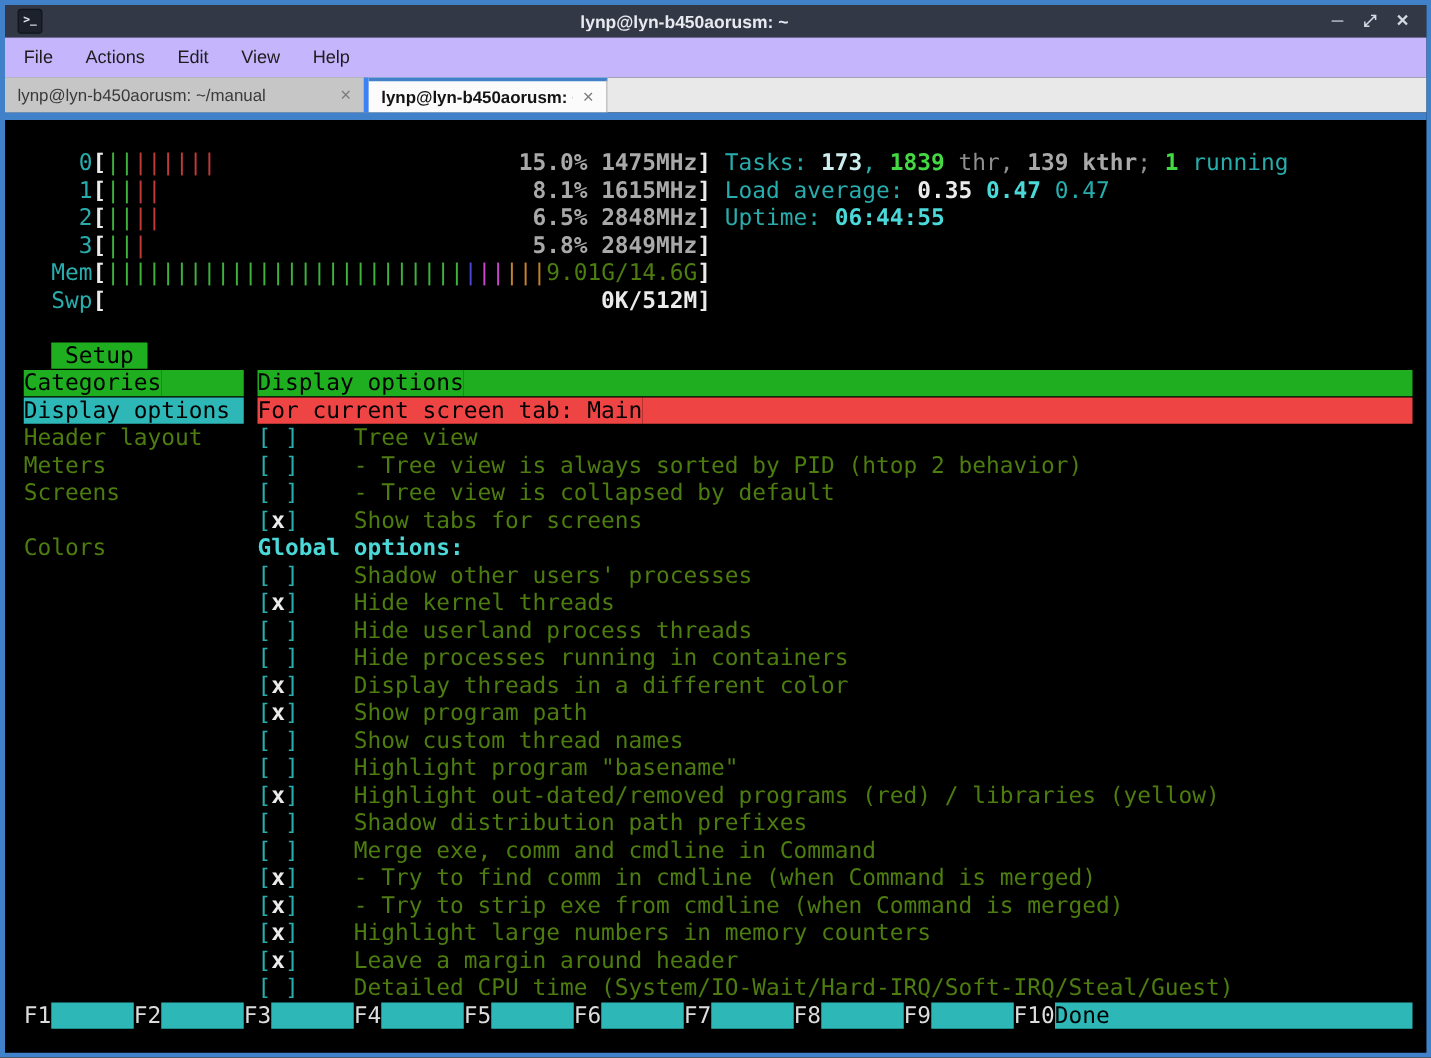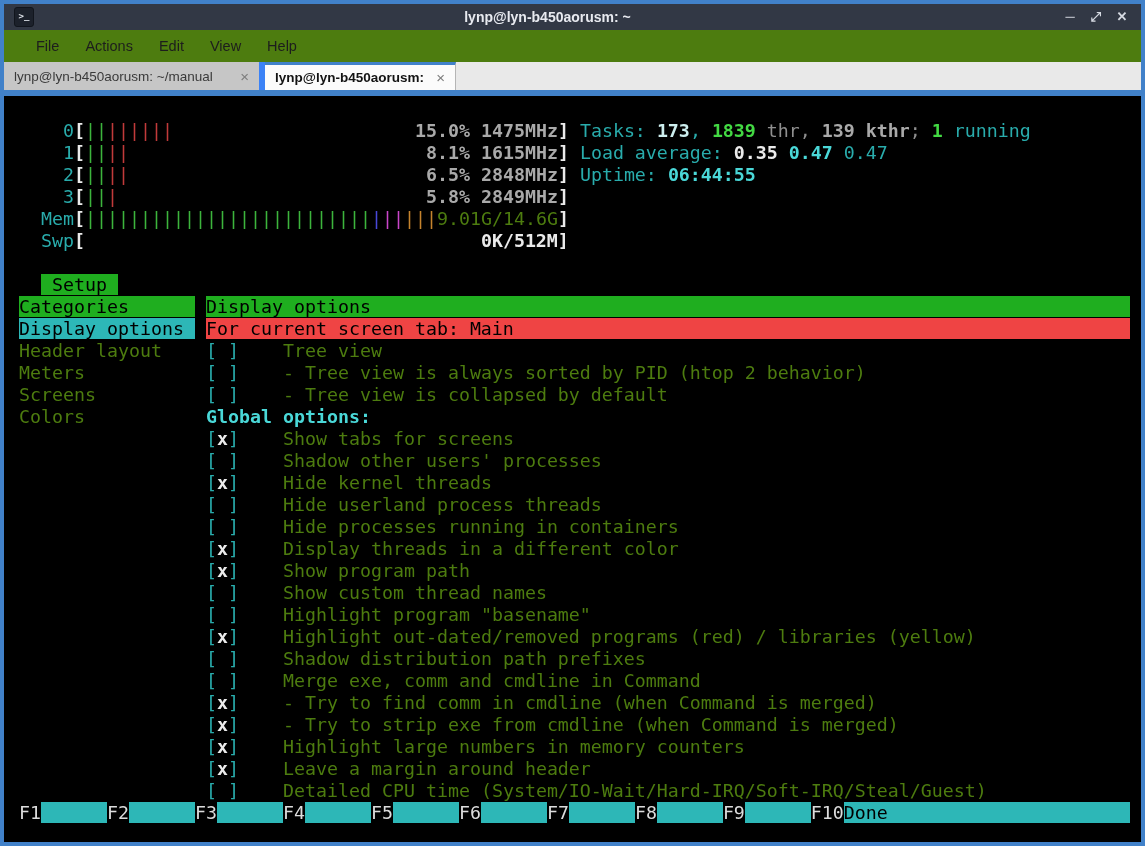--- a/index.html
+++ b/index.html
@@ -10,28 +10,28 @@
   .titlebar{height:26px;background:#323845;display:flex;align-items:center;flex:0 0 auto;}
   .ticon{width:18px;height:18px;margin-left:10px;background:#1c212b;border:1px solid #11151d;
          border-radius:3px;color:#dfe3ea;font:bold 9px/16px "DejaVu Sans Mono",monospace;
          text-align:center;flex:0 0 auto;}
   .title{flex:1;text-align:center;color:#e8eaf0;font-size:14px;font-weight:bold;
          white-space:nowrap;overflow:hidden;}
   .controls{display:flex;align-items:center;gap:8px;padding-right:10px;flex:0 0 auto;}
   .ctrl{width:18px;height:18px;line-height:18px;text-align:center;color:#d6dae2;
         font-size:13px;font-weight:bold;cursor:default;}
   
-  .menubar{height:32px;background:#4d7c0f;display:flex;align-items:center;
-           padding-left:19px;flex:0 0 auto;}
+  .menubar{height:32px;background:#c4b5fd;display:flex;align-items:center;
+           padding-left:2px;flex:0 0 auto;}
   .menu-item{padding:0 13px;font-size:14.5px;color:#1d1d1d;line-height:32px;}
   
   .tabbar{height:28px;background:#e9e9e9;display:flex;align-items:stretch;flex:0 0 auto;}
   .tab{display:flex;align-items:center;box-sizing:border-box;padding:0 10px;
-       font-size:13.5px;color:#3a3a3a;background:#c6c6c6;border-right:6px solid #3b82f6;
-       width:261px;}
+       font-size:13.5px;color:#3a3a3a;background:#c6c6c6;border-right:4px solid #3b82f6;
+       width:291px;}
   .tab .tab-label{white-space:nowrap;overflow:hidden;}
   .tab.active{background:#fbfbfb;border-top:3px solid #4181c9;border-right:1px solid #b5b5b5;
        font-weight:bold;color:#131313;width:191px;}
   .tab-close{margin-left:auto;padding-left:8px;color:#7d7d7d;font-size:15px;font-weight:normal;}
   .stripe{height:6px;background:#4181c9;flex:0 0 auto;}
   
   .term{flex:1;background:#000;overflow:hidden;padding:2px 0 0 0;
         font-family:"DejaVu Sans Mono",monospace;font-size:18.27px;line-height:22px;}
   .trow{height:22px;white-space:pre;margin-left:15px;}
   .sg{white-space:pre;}
@@ -102,22 +102,22 @@
       <div class="trow"><span class="sg pl">    </span><span class="sg c">3</span><span class="sg wb">[</span><span class="sg bg">||</span><span class="sg br">|</span><span class="sg pl">                           </span><span class="sg gb"> 5.8% 2849MHz</span><span class="sg wb">]</span></div>
       <div class="trow"><span class="sg pl">  </span><span class="sg c">Mem</span><span class="sg wb">[</span><span class="sg bg">||||||||||||||||||||||||||</span><span class="sg bb">|</span><span class="sg bm">||</span><span class="sg bo">|||</span><span class="sg or">9.01G/14.6G</span><span class="sg wb">]</span></div>
       <div class="trow"><span class="sg pl">  </span><span class="sg c">Swp</span><span class="sg wb">[</span><span class="sg pl">                                    </span><span class="sg wb">0K/512M]</span></div>
       <div class="trow"></div>
       <div class="trow"><span class="sg pl">  </span><span class="sg tg"> Setup </span></div>
       <div class="trow"><span class="sg hg">Categories</span><span class="sg hg">      </span><span class="sg pl"> </span><span class="sg hg">Display options</span><span class="sg hg">                                                                     </span></div>
       <div class="trow"><span class="sg sc">Display options </span><span class="sg pl"> </span><span class="sg sw">For current screen tab: Main</span><span class="sg sw">                                                        </span></div>
       <div class="trow"><span class="sg w">Header layout</span><span class="sg pl">    </span><span class="sg c">[ ]</span><span class="sg pl">    </span><span class="sg w">Tree view</span></div>
       <div class="trow"><span class="sg w">Meters</span><span class="sg pl">           </span><span class="sg c">[ ]</span><span class="sg pl">    </span><span class="sg w">- Tree view is always sorted by PID (htop 2 behavior)</span></div>
       <div class="trow"><span class="sg w">Screens</span><span class="sg pl">          </span><span class="sg c">[ ]</span><span class="sg pl">    </span><span class="sg w">- Tree view is collapsed by default</span></div>
+      <div class="trow"><span class="sg pl">                 </span><span class="sg c">[</span><span class="sg wb">x</span><span class="sg c">]</span><span class="sg pl">    </span><span class="sg w">Show tabs for screens</span></div>
       <div class="trow"><span class="sg w">Colors</span><span class="sg pl">           </span><span class="sg cb">Global options:</span></div>
-      <div class="trow"><span class="sg pl">                 </span><span class="sg c">[</span><span class="sg wb">x</span><span class="sg c">]</span><span class="sg pl">    </span><span class="sg w">Show tabs for screens</span></div>
       <div class="trow"><span class="sg pl">                 </span><span class="sg c">[ ]</span><span class="sg pl">    </span><span class="sg w">Shadow other users' processes</span></div>
       <div class="trow"><span class="sg pl">                 </span><span class="sg c">[</span><span class="sg wb">x</span><span class="sg c">]</span><span class="sg pl">    </span><span class="sg w">Hide kernel threads</span></div>
       <div class="trow"><span class="sg pl">                 </span><span class="sg c">[ ]</span><span class="sg pl">    </span><span class="sg w">Hide userland process threads</span></div>
       <div class="trow"><span class="sg pl">                 </span><span class="sg c">[ ]</span><span class="sg pl">    </span><span class="sg w">Hide processes running in containers</span></div>
       <div class="trow"><span class="sg pl">                 </span><span class="sg c">[</span><span class="sg wb">x</span><span class="sg c">]</span><span class="sg pl">    </span><span class="sg w">Display threads in a different color</span></div>
       <div class="trow"><span class="sg pl">                 </span><span class="sg c">[</span><span class="sg wb">x</span><span class="sg c">]</span><span class="sg pl">    </span><span class="sg w">Show program path</span></div>
       <div class="trow"><span class="sg pl">                 </span><span class="sg c">[ ]</span><span class="sg pl">    </span><span class="sg w">Show custom thread names</span></div>
       <div class="trow"><span class="sg pl">                 </span><span class="sg c">[ ]</span><span class="sg pl">    </span><span class="sg w">Highlight program "basename"</span></div>
       <div class="trow"><span class="sg pl">                 </span><span class="sg c">[</span><span class="sg wb">x</span><span class="sg c">]</span><span class="sg pl">    </span><span class="sg w">Highlight out-dated/removed programs (red) / libraries (yellow)</span></div>
       <div class="trow"><span class="sg pl">                 </span><span class="sg c">[ ]</span><span class="sg pl">    </span><span class="sg w">Shadow distribution path prefixes</span></div>

